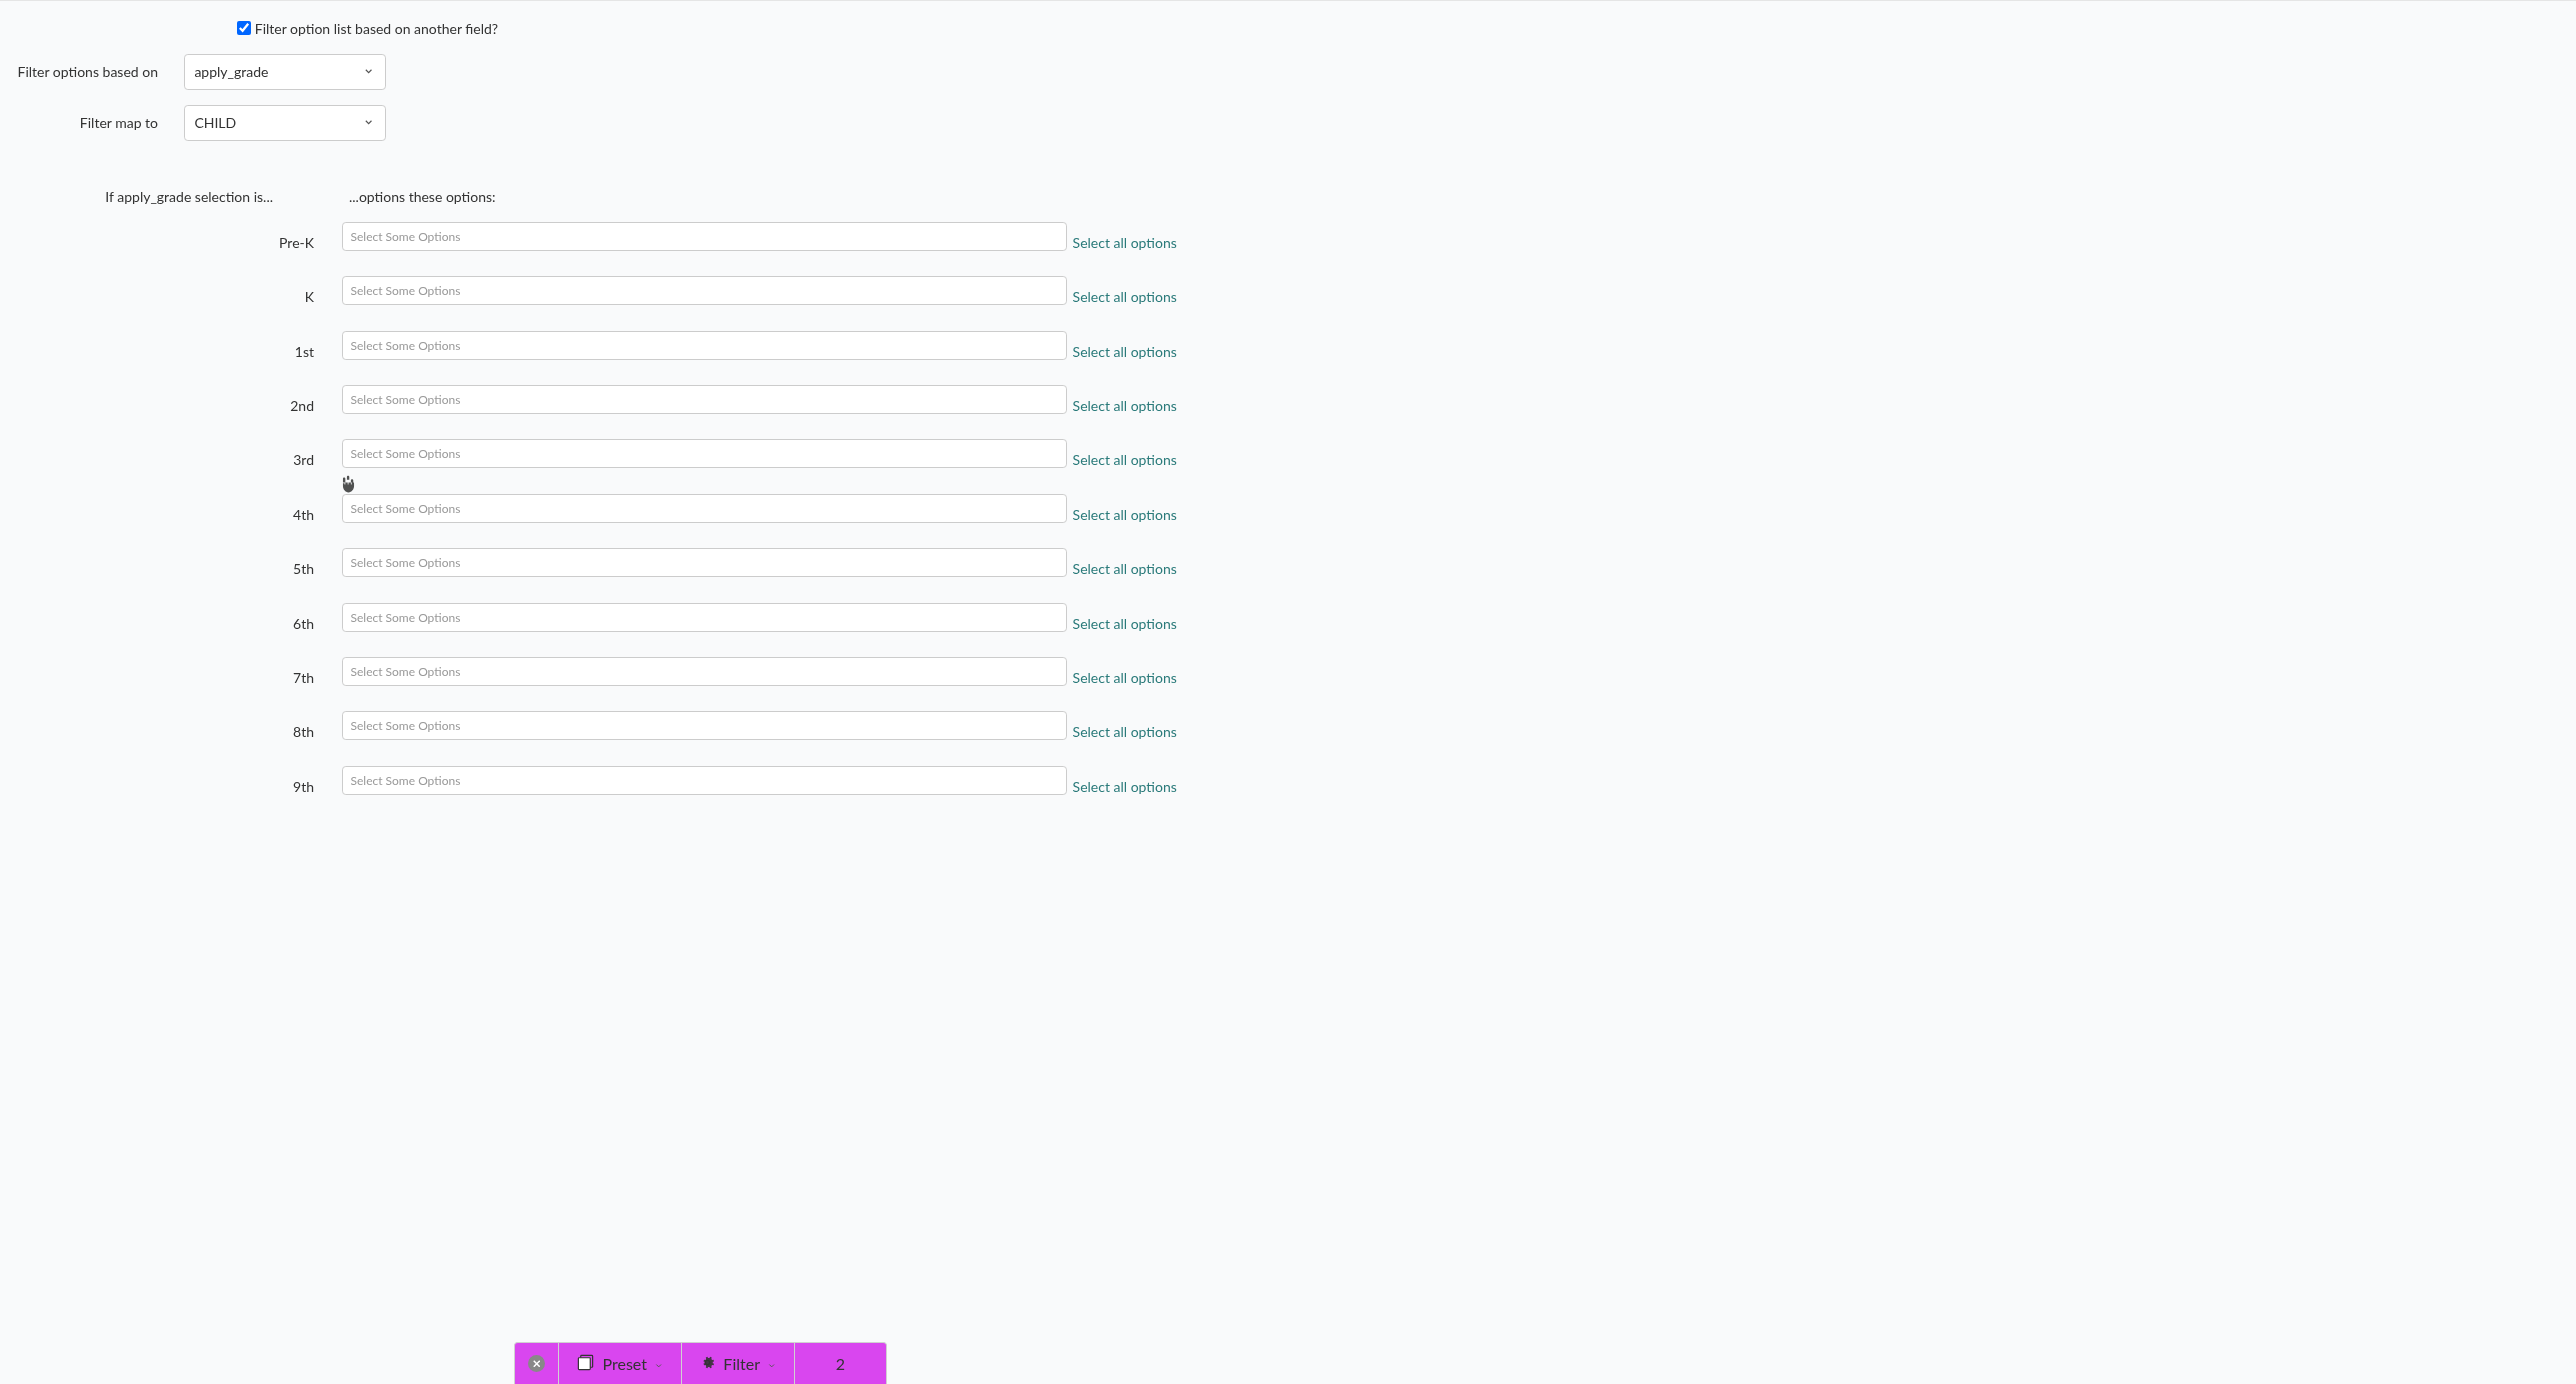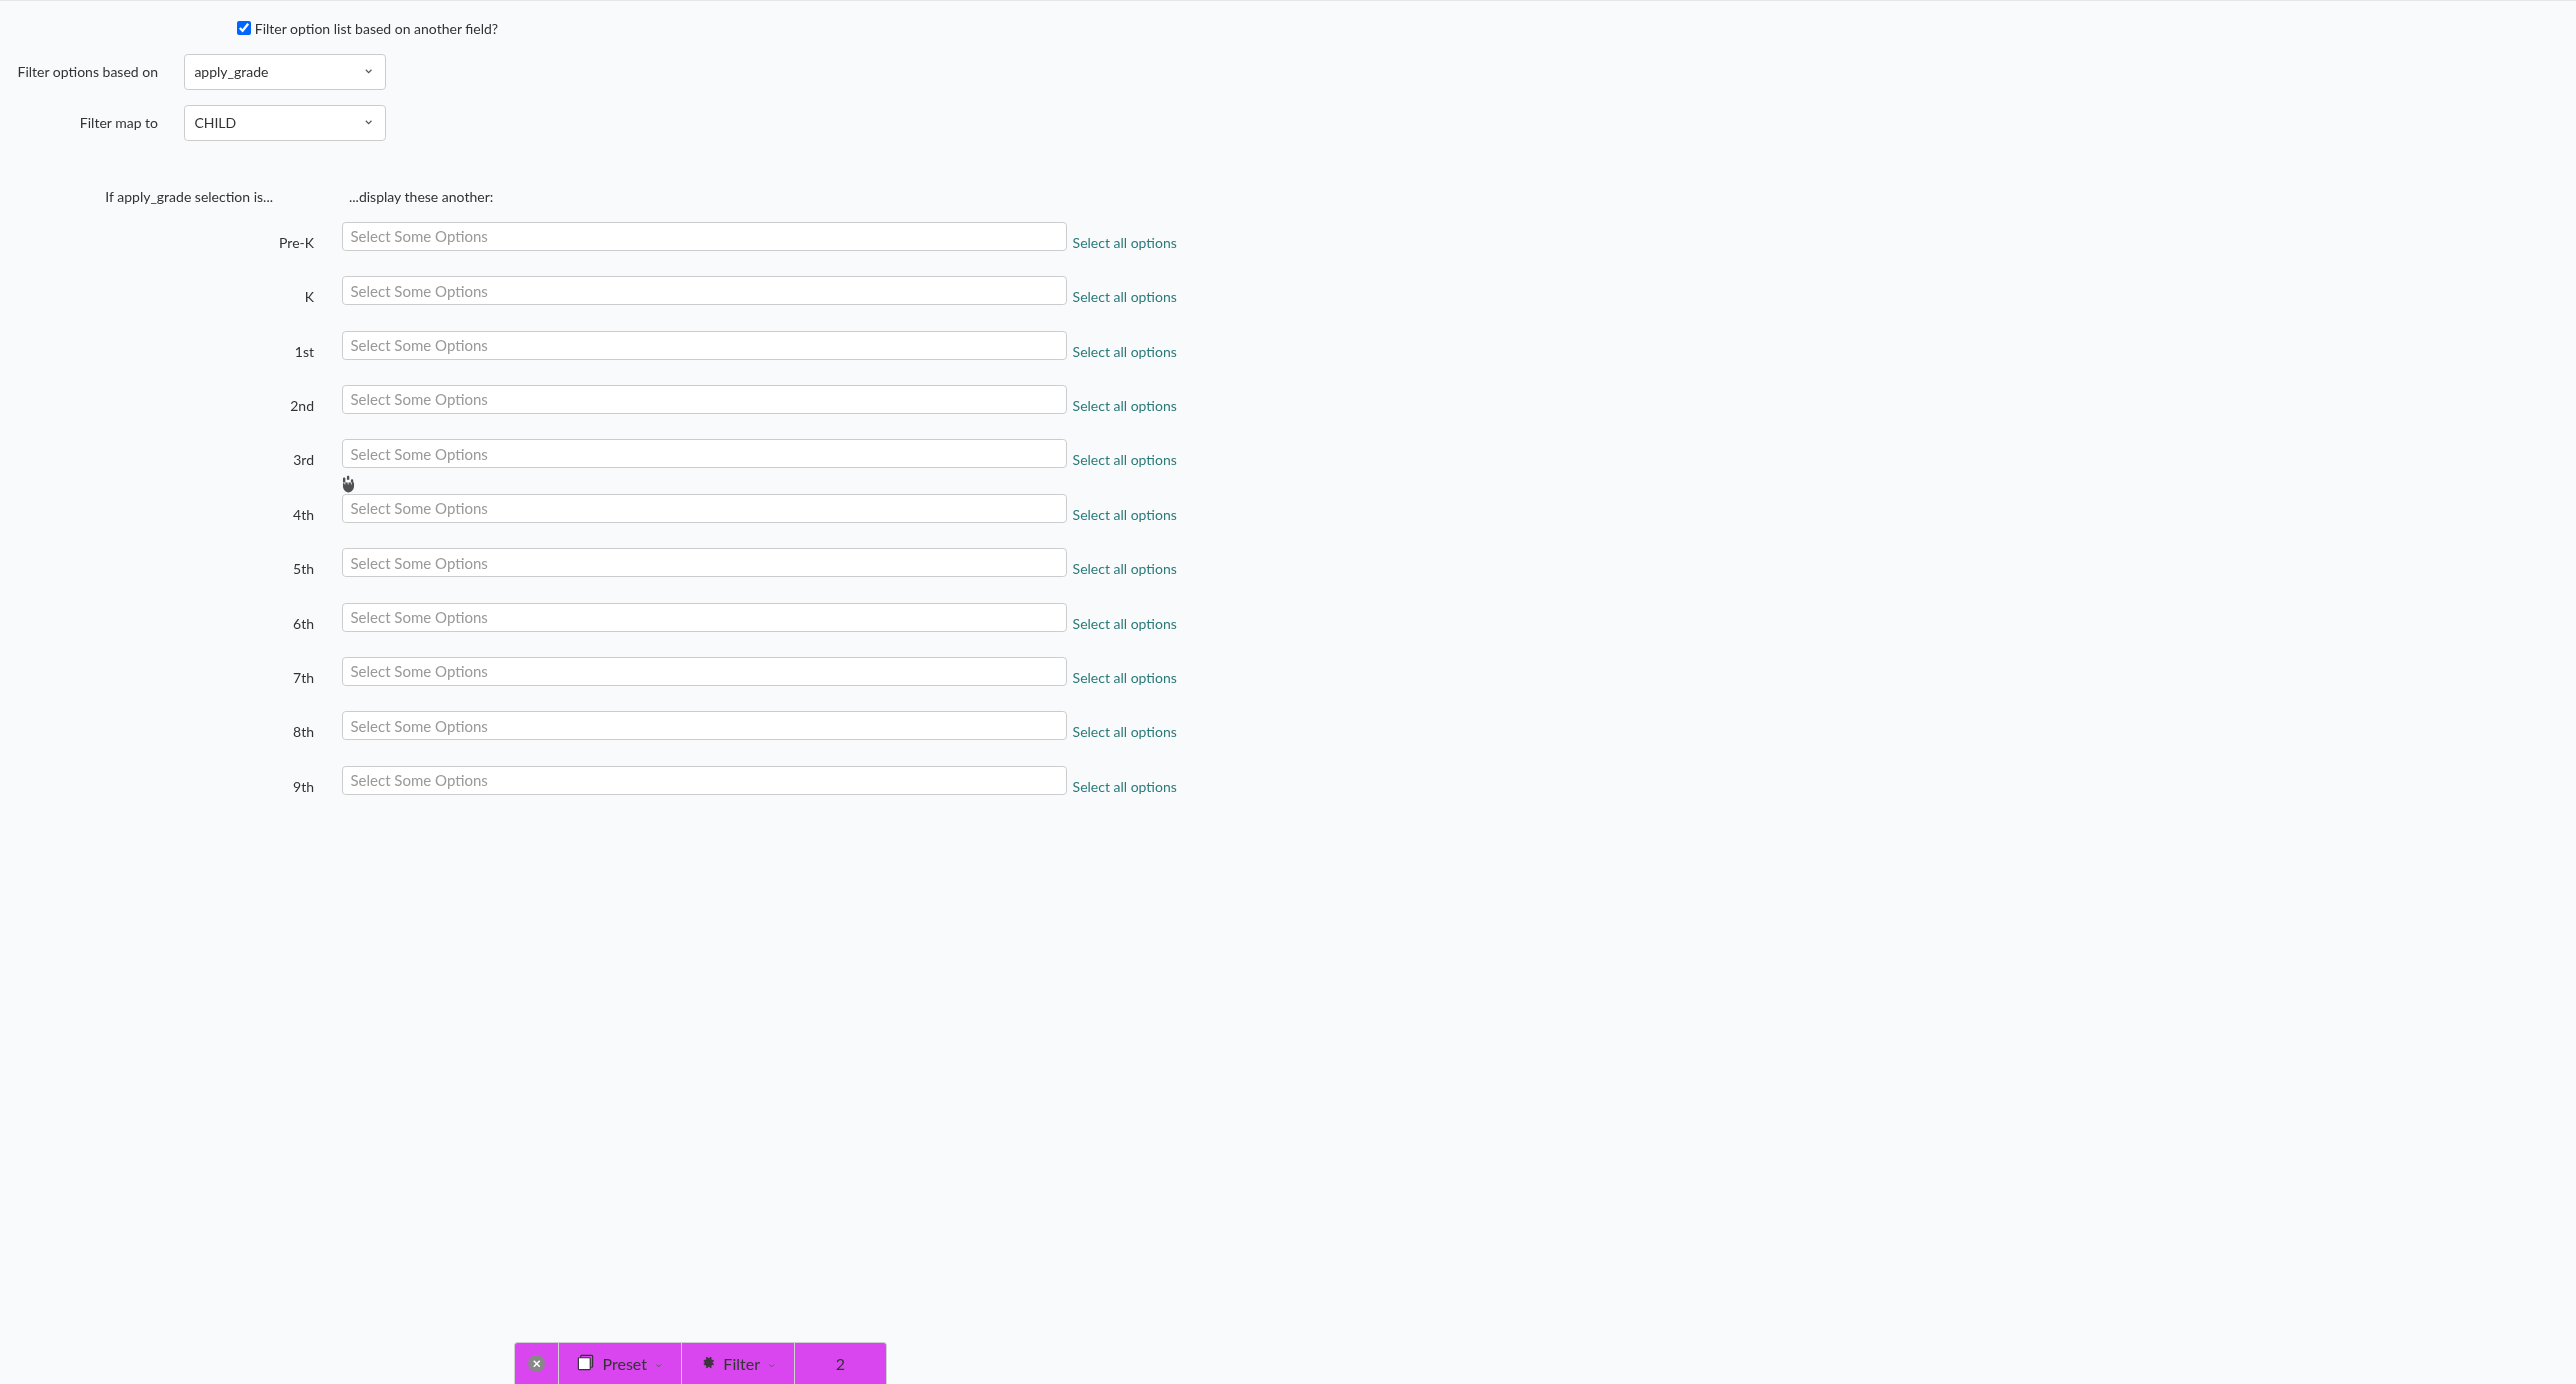--- a/index.html
+++ b/index.html
@@ -113,21 +113,21 @@
       margin-top: 7.5px;
     }
     .multiselect {
       margin-left: 28px;
       width: 725px;
       height: 29px;
       border: 0.9px solid #ccc;
       border-radius: 3.8px;
       background: #fff;
       padding: 0 7.5px;
-      font-size: 15px;
+      font-size: 12px;
       color: #999;
       display: flex;
       align-items: center;
       cursor: text;
     }
     .select-all-link {
       margin-left: 5.6px;
       color: #2a7a7a;
       font-size: 14px;
       cursor: pointer;
@@ -225,21 +225,21 @@
       <span class="select-caret">
         <svg viewBox="0 0 24 24" fill="none" stroke="#555" stroke-width="2.5">
             <polyline points="6 9 12 15 18 9"></polyline>
           </svg>
       </span>
     </div>
   </div>
 
   <div class="header-row">
     <div class="header-left">If apply_grade selection is...</div>
-    <div class="header-right">...display these another:</div>
+    <div class="header-right">...options these options:</div>
   </div>
 
   <div id="grades-container">
       <div class="grade-row">
         <div class="grade-label">Pre-K</div>
         <div class="multiselect">
           <span>Select Some Options</span>
         </div>
         <a class="select-all-link">Select all options</a>
       </div>

